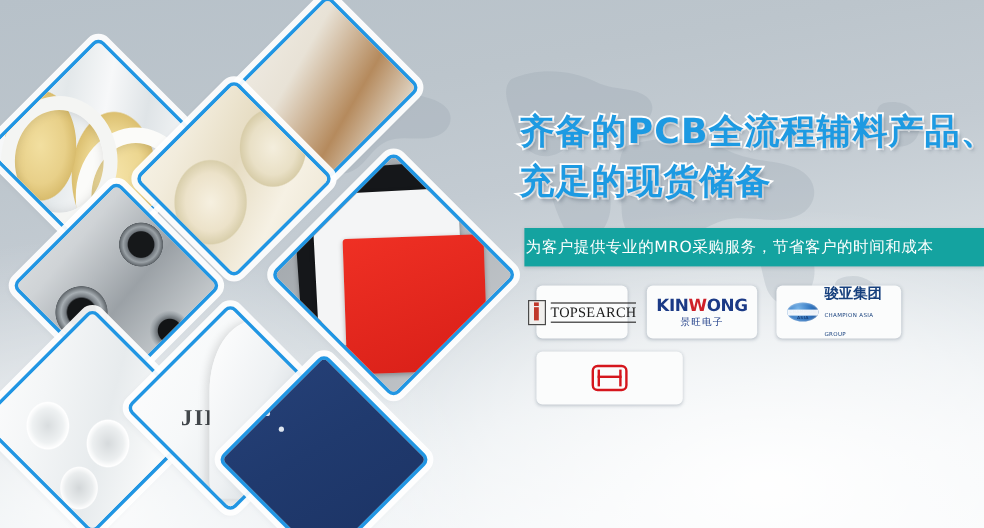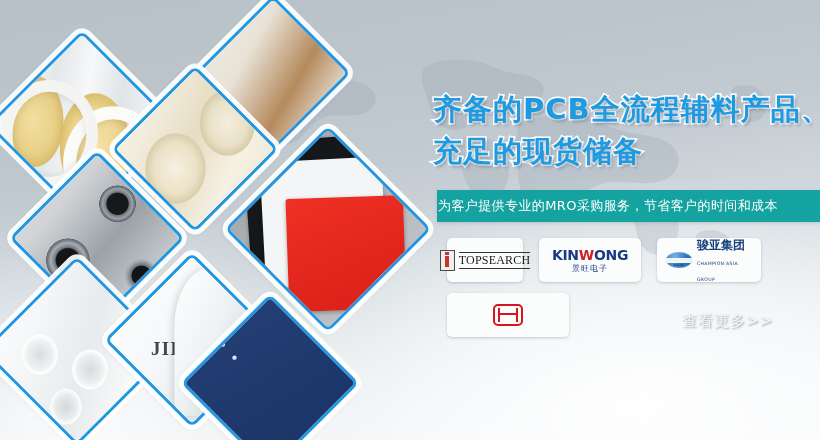--- a/index.html
+++ b/index.html
@@ -110,21 +110,21 @@
   }
 
   
   .logos{position:absolute;left:447px;top:238px;width:360px;}
   .logorow{display:flex;gap:16px;margin-bottom:11px;}
   .logo{
     background:#fbfcfc;border-radius:5px;box-shadow:0 1px 3px rgba(60,80,100,.28);
     height:44px;display:flex;align-items:center;justify-content:center;padding:0 9px;box-sizing:border-box;
   }
   .logo-topsearch{width:76px;}
-  .logo-kinwong{width:102px;}
+  .logo-kinwong{width:92px;}
   .logo-champion{width:104px;}
   .logo-zhending{width:122px;}
 
   
   .ts{display:flex;align-items:center;gap:4px;}
   .ts .box{width:13px;height:19px;background:#f0efed;border:1px solid #4a4a4a;position:relative;flex:none;}
   .ts .box:after{content:"";position:absolute;left:4px;top:5px;width:4px;height:11px;background:#c0392b;}
   .ts .box:before{content:"";position:absolute;left:4px;top:1px;width:4px;height:3px;background:#c0392b;}
   .ts .word{font-family:"Liberation Serif","DejaVu Serif",serif;font-size:12px;letter-spacing:.2px;color:#1b1b1b;
     border-top:1px solid #333;border-bottom:1px solid #333;padding:1px 0;line-height:13px;}
@@ -277,15 +277,14 @@
       <div class="logo logo-zhending">
         <div class="zd">
           <span class="mark"></span>
         </div>
       </div>
 
     </div>
 
   </div>
 
-  <div class="more">查看更多&gt;&gt;</div>
 
 </div>
 
 </body></html>

